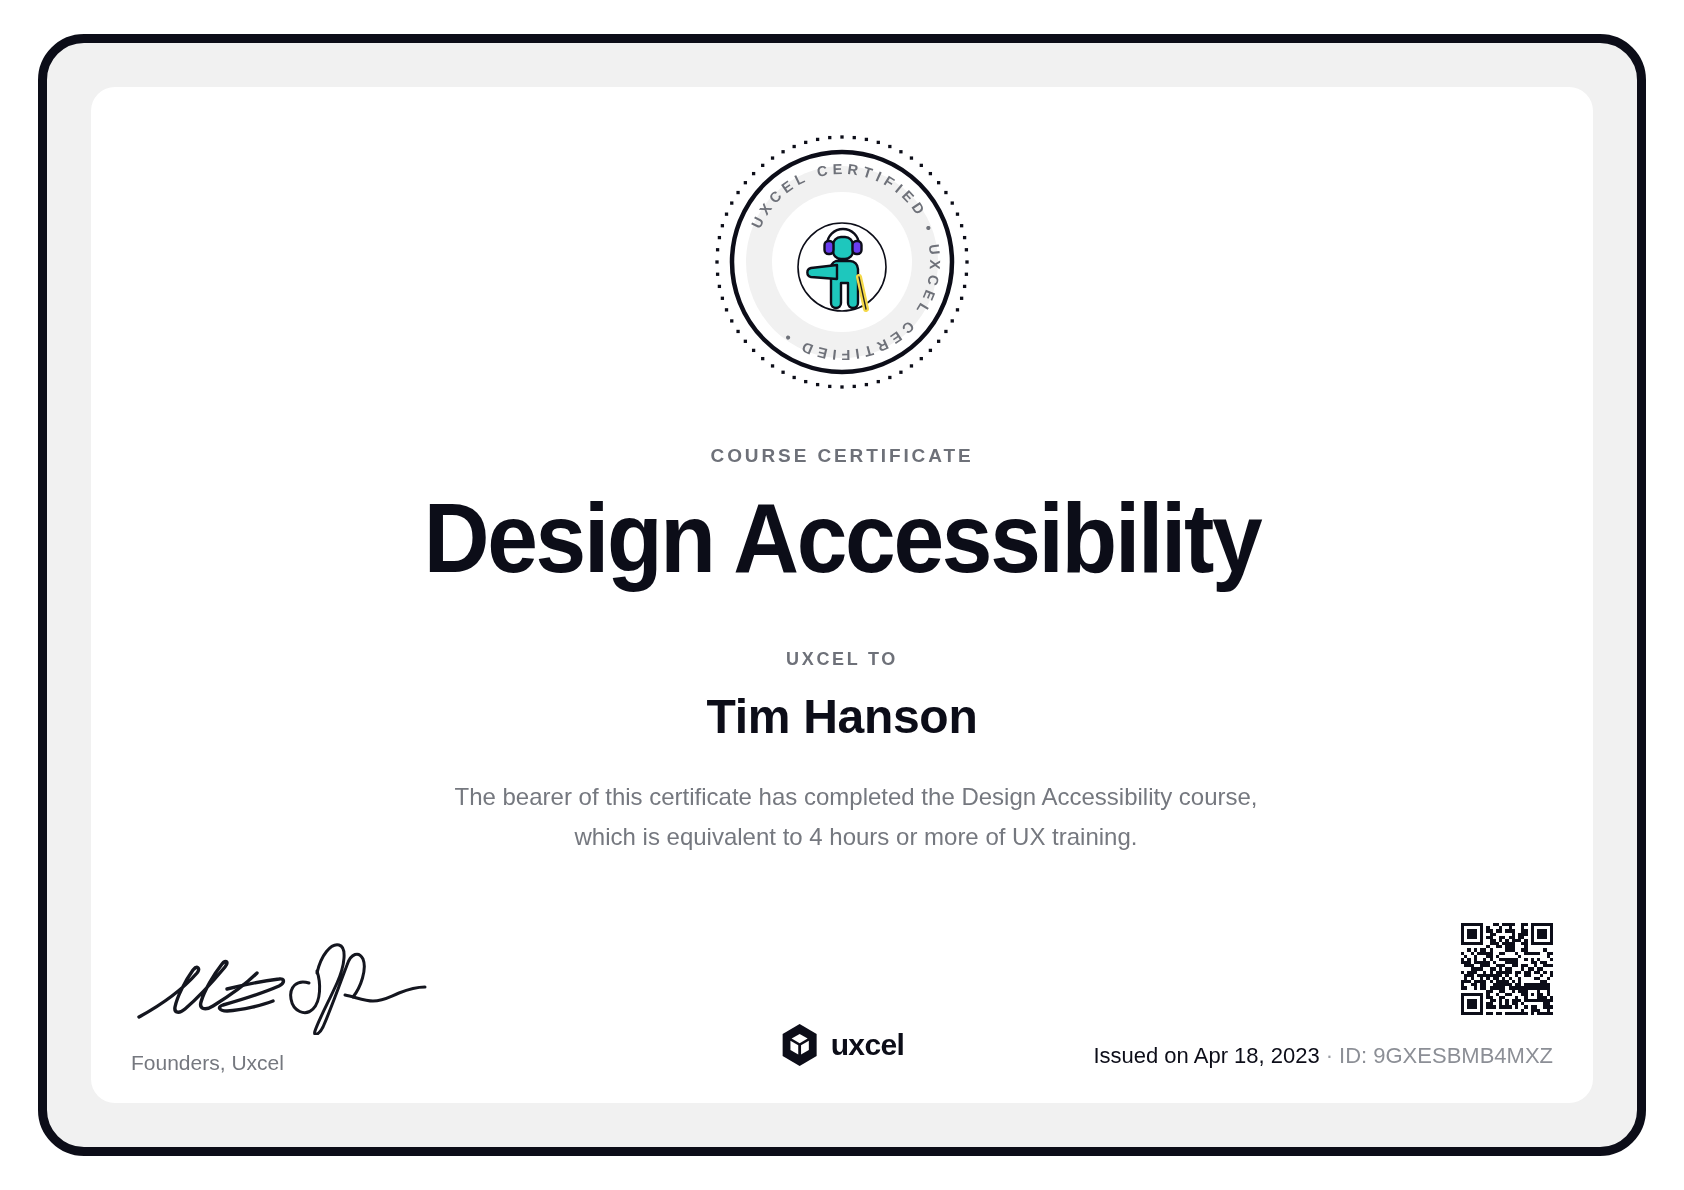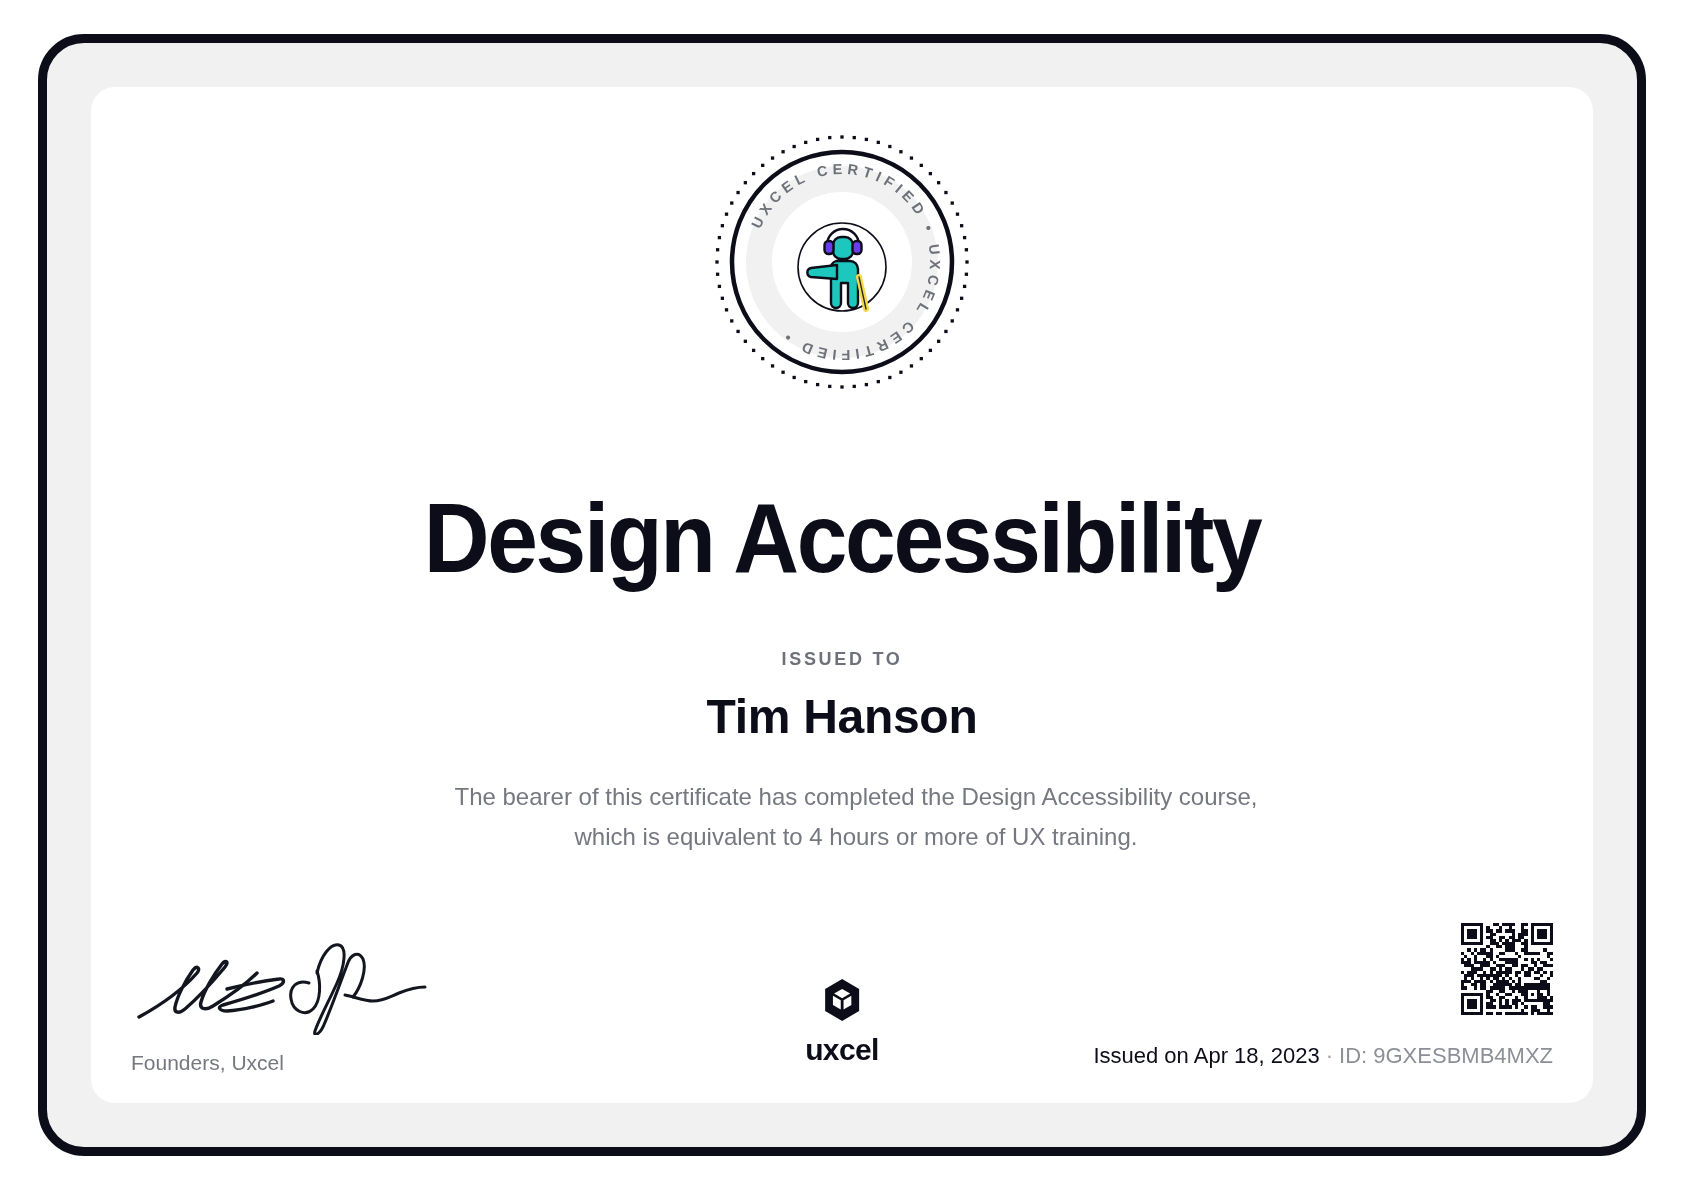--- a/index.html
+++ b/index.html
@@ -109,21 +109,20 @@
   }
 
   #brand-logo {
     position: absolute;
     left: 50%;
     bottom: 36px;
     transform: translateX(-50%);
     display: flex;
     align-items: center;
     gap: 11px;
-    flex-direction: column;
   }
   #brand-logo-mark { width: 40px; height: 44px; display: block; }
   #brand-logo-text {
     font-size: 30px;
     font-weight: 700;
     color: #0c0d18;
     letter-spacing: -0.6px;
   }
 
   #issue-info {
@@ -253,24 +252,25 @@
                    l -7,0 l 0,20 a 5,5 0 0 1 -10,0 l 0,-34 a 8,8 0 0 1 5,-8 z" fill="#1ec7bd"></path>
 
           <path d="M 130,138 l -26,3 a 4.6,4.6 0 0 0 0,9 l 26,2 z" fill="#1ec7bd"></path>
 
           <path d="M 152,150 l 7,32" stroke="#f5d949" stroke-width="6"></path>
           <path d="M 152,150 l 7,32" stroke="#0c0d18" stroke-width="1.3" fill="none" opacity="0.9"></path>
         </g>
       </svg>
     </div>
 
+    <div class="eyebrow" id="course-certificate-label">COURSE CERTIFICATE</div>
 
     <h1 id="course-title">Design Accessibility</h1>
 
-    <div class="eyebrow" id="issued-to-label">ISSUED TO</div>
+    <div class="eyebrow" id="issued-to-label">UXCEL TO</div>
 
     <div id="recipient-name">Tim Hanson</div>
 
     <div id="certificate-description">
       <span class="desc-line">The bearer of this certificate has completed the Design Accessibility course,</span>
       <span class="desc-line">which is equivalent to 4 hours or more of UX training.</span>
     </div>
 
     <div id="signature-block">
       <div id="signature-marks">

